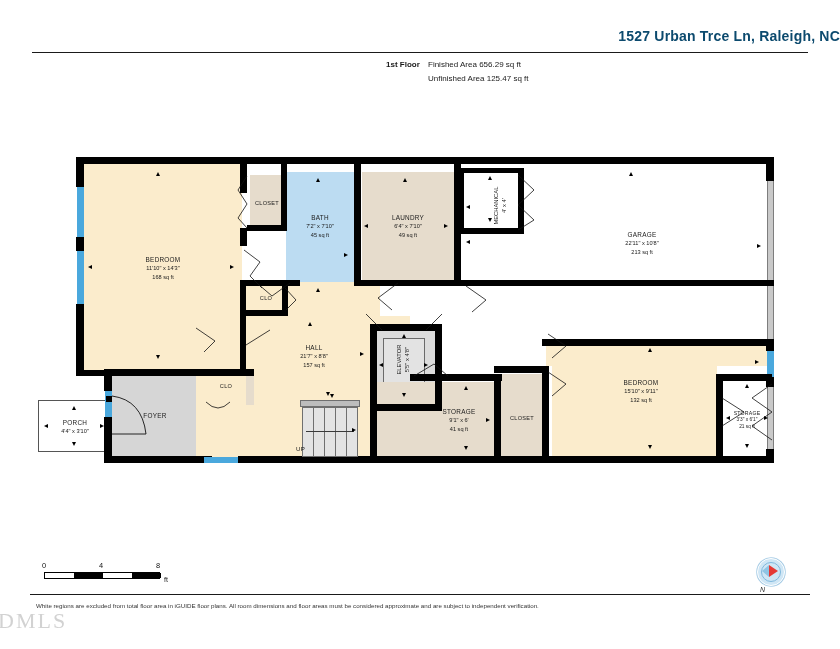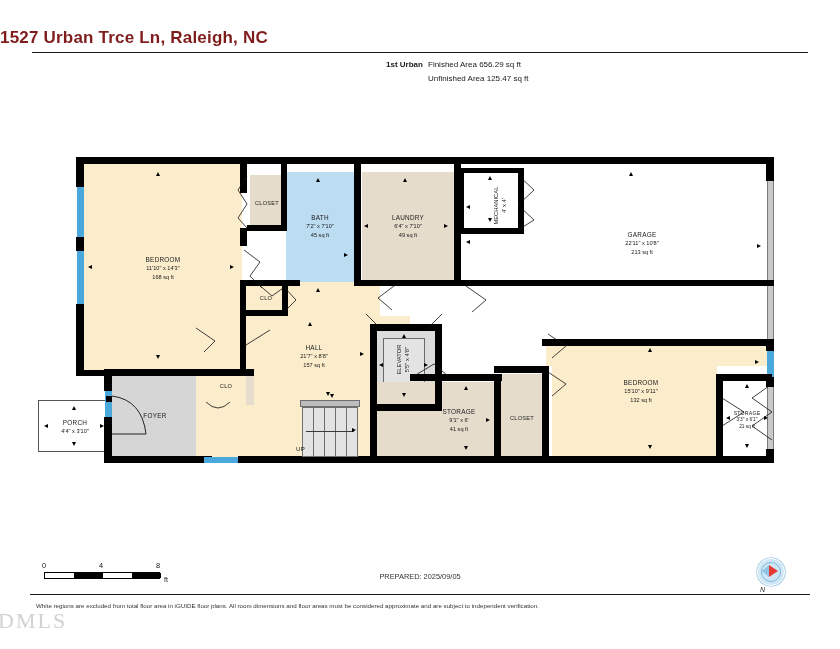--- a/index.html
+++ b/index.html
@@ -5,22 +5,22 @@
   html,body{margin:0;padding:0;}
   body{
     width:840px;height:649px;background:#ffffff;
     font-family:"Liberation Sans", sans-serif;
     color:#1a1a1a;overflow:hidden;position:relative;
   }
   .page{position:absolute;inset:0;}
 
   
   .title{
-    position:absolute;left:0;top:28px;width:840px;text-align:left;
-    font-size:17px;font-weight:bold;letter-spacing:.2px;color:#7f1d1d;
+    position:absolute;left:0;top:28px;width:840px;text-align:right;
+    font-size:14px;font-weight:bold;letter-spacing:.2px;color:#0c4a6e;
   }
   .rule{
     position:absolute;left:32px;top:52px;width:776px;height:0;
     border-top:1.6px solid #1a1a1a;
   }
   .floor-info{position:absolute;left:386px;top:58px;font-size:8px;line-height:14px;}
   .floor-info .fl{position:absolute;left:0;top:0;font-weight:bold;white-space:nowrap;}
   .floor-info .ar1{position:absolute;left:42px;top:0;white-space:nowrap;}
   .floor-info .ar2{position:absolute;left:42px;top:14px;white-space:nowrap;}
 
@@ -91,21 +91,21 @@
   .compass-n{position:absolute;left:760px;top:586px;font-size:7px;font-style:italic;color:#333;}
 </style>
 </head>
 <body>
 
 <div class="page">
 
   <div class="title">1527 Urban Trce Ln, Raleigh, NC</div>
   <div class="rule"></div>
   <div class="floor-info">
-    <span class="fl">1st Urban</span>
+    <span class="fl">1st Floor</span>
     <span class="ar1">Finished Area 656.29 sq ft</span>
     <span class="ar2">Unfinished Area 125.47 sq ft</span>
   </div>
 
   <div class="plan">
 
     <div class="rm f-cream" style="left:84px;top:163px;width:158px;height:212px;"></div>
 
     <div class="rm f-beige" style="left:250px;top:175px;width:34px;height:55px;"></div>
 
@@ -386,21 +386,20 @@
 
   <div class="scale-num" style="left:42px;top:561px;">0</div>
   <div class="scale-num" style="left:99px;top:561px;">4</div>
   <div class="scale-num" style="left:156px;top:561px;">8</div>
   <div class="scale">
     <b style="left:29px;width:29px;"></b>
     <b style="left:87px;width:29px;"></b>
   </div>
   <div class="scale-ft">ft</div>
 
-  <div class="prepared">PREPARED: 2025/09/05</div>
 
   <div class="compass">
     <div class="ring"></div>
     <div class="needle-l"></div>
     <div class="needle-r"></div>
   </div>
   <div class="compass-n">N</div>
 
   <div class="rule2"></div>
   <div class="disclaim">White regions are excluded from total floor area in iGUIDE floor plans. All room dimensions and floor areas must be considered approximate and are subject to independent verification.</div>

